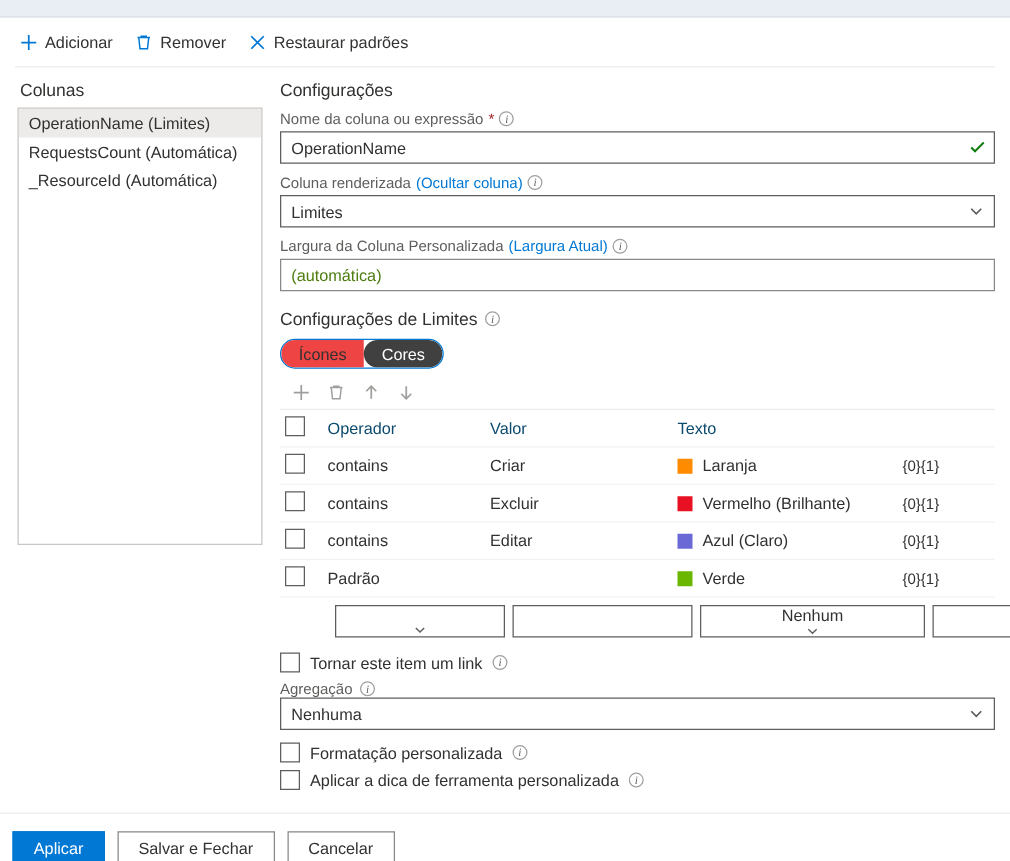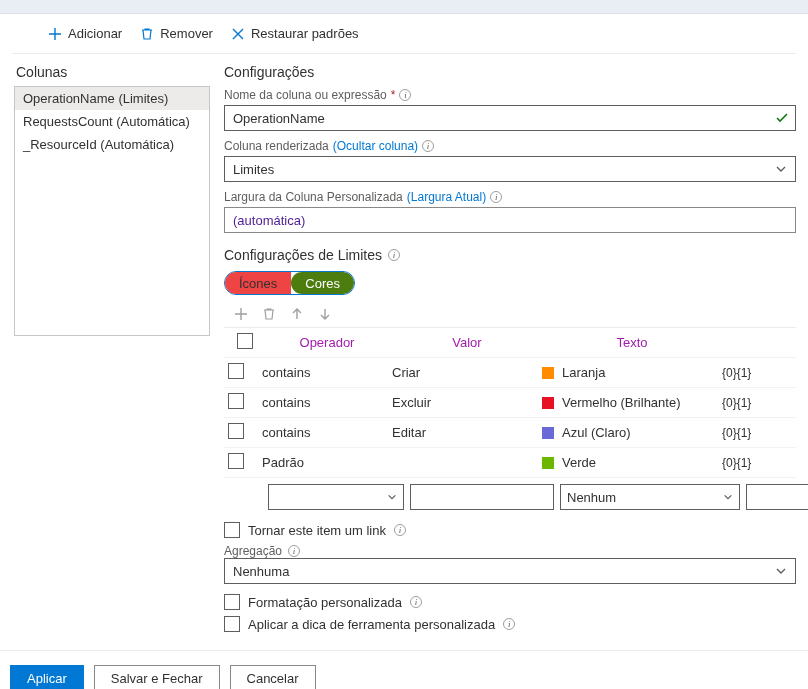--- a/index.html
+++ b/index.html
@@ -15,21 +15,20 @@
     height: 14px;
     background: #e9edf4;
     border-bottom: 1px solid #d9dde4;
   }
   
   .toolbar {
     display: flex;
     align-items: center;
     gap: 18px;
     padding: 12px 12px 12px 16px;
-    margin-left: 32px;
   }
   .tb-item {
     display: inline-flex; align-items: center; gap: 6px;
     color: #0078d4; cursor: pointer;
   }
   .tb-item .ic { width: 14px; height: 14px; display:inline-flex; align-items:center; justify-content:center; }
   .tb-item .lbl { color:#323130; }
   .divider { height:1px; background:#edebe9; margin: 0 12px; }
 
   .body {
@@ -41,21 +40,21 @@
   .left {
     width: 196px;
     flex: 0 0 196px;
   }
   .left h4 {
     margin: 0 0 6px 2px;
     font-weight: 400; font-size: 14px;
   }
   .col-list {
     border: 1px solid #c8c6c4;
-    height: 250px;
+    height: 350px;
     overflow: hidden;
     font-size: 13px;
   }
   .col-item {
     padding: 4px 8px;
     cursor: default;
   }
   .col-item.selected { background: #edebe9; }
 
   
@@ -106,59 +105,59 @@
     overflow:hidden;
     height:24px;
     align-items: stretch;
   }
   .seg .opt {
     padding: 2px 14px;
     display:flex; align-items:center;
     font-size:13px; cursor:pointer;
     background:#ef4444; color:#323130;
   }
-  .seg .opt.active { background:#4d7c0f; color:#fff; border-radius:12px; }
+  .seg .opt.active { background:#404040; color:#fff; border-radius:12px; }
 
   .mini-toolbar {
     display:flex; gap:14px; margin:12px 4px 6px 10px;
     color:#a19f9d;
   }
   .mini-toolbar .mic { width:14px; height:14px; display:inline-flex; align-items:center; justify-content:center; cursor:pointer; }
 
   .th-table { width:100%; border-top:1px solid #edebe9; }
   .th-head, .th-row {
     display:grid;
     grid-template-columns: 34px 130px 150px 1fr 70px;
     align-items:center;
     min-height:30px;
     border-bottom:1px solid #f3f2f1;
     padding: 0 4px;
   }
-  .th-head { font-size:12px; color:#a21caf; font-weight:600;text-align:center; }
+  .th-head { font-size:12px; color:#0c4a6e; font-weight:600; }
   .th-head .hcell { font-weight:400; font-size:13px; }
   .cbox {
     width:16px; height:16px; border:1px solid #605e5c; background:#fff;
     display:inline-block;
   }
   .sw {
     width:12px; height:12px; display:inline-block; margin-right:8px; vertical-align:middle;
   }
   .color-cell { display:flex; align-items:center; }
   .txt-cell { font-size:12px; }
 
   .add-row {
     display:grid;
     grid-template-columns: 34px 136px 144px 180px 70px;
     gap: 6px;
     padding: 6px 4px 2px 4px;
     align-items:center;
   }
   .small-select {
     height:26px; border:1px solid #605e5c; display:flex; align-items:center;
-    justify-content:space-between; padding:0 6px; font-size:13px; background:#fff;
+    justify-content:space-between; padding:0 6px; font-size:13px; background:#fff;flex-direction:column;
   }
 
   .ck-line {
     display:flex; align-items:center; gap:8px; margin-top:10px; font-size:13px;
   }
   .agg-label { font-size:12px; color:#605e5c; margin-top:6px; display:flex; align-items:center; gap:6px; }
 
   
   .footer-sep { height:1px; background:#edebe9; margin-top:10px; }
   .footer {
@@ -247,21 +246,21 @@
           </svg>
       </span>
     </div>
 
     <div class="field-label">
       <span>Largura da Coluna Personalizada</span>
       <span class="link-inline">(Largura Atual)</span>
       <span class="info-icon">i</span>
     </div>
     <div class="muted-input">
-      <span style="color:#4c1d95">(automática)</span>
+      <span style="color:#4d7c0f">(automática)</span>
     </div>
 
     <div class="threshold-title">
       <span>Configurações de Limites</span>
       <span class="info-icon">i</span>
     </div>
 
     <div class="seg">
       <div class="opt">Ícones</div>
       <div class="opt active">Cores</div>

